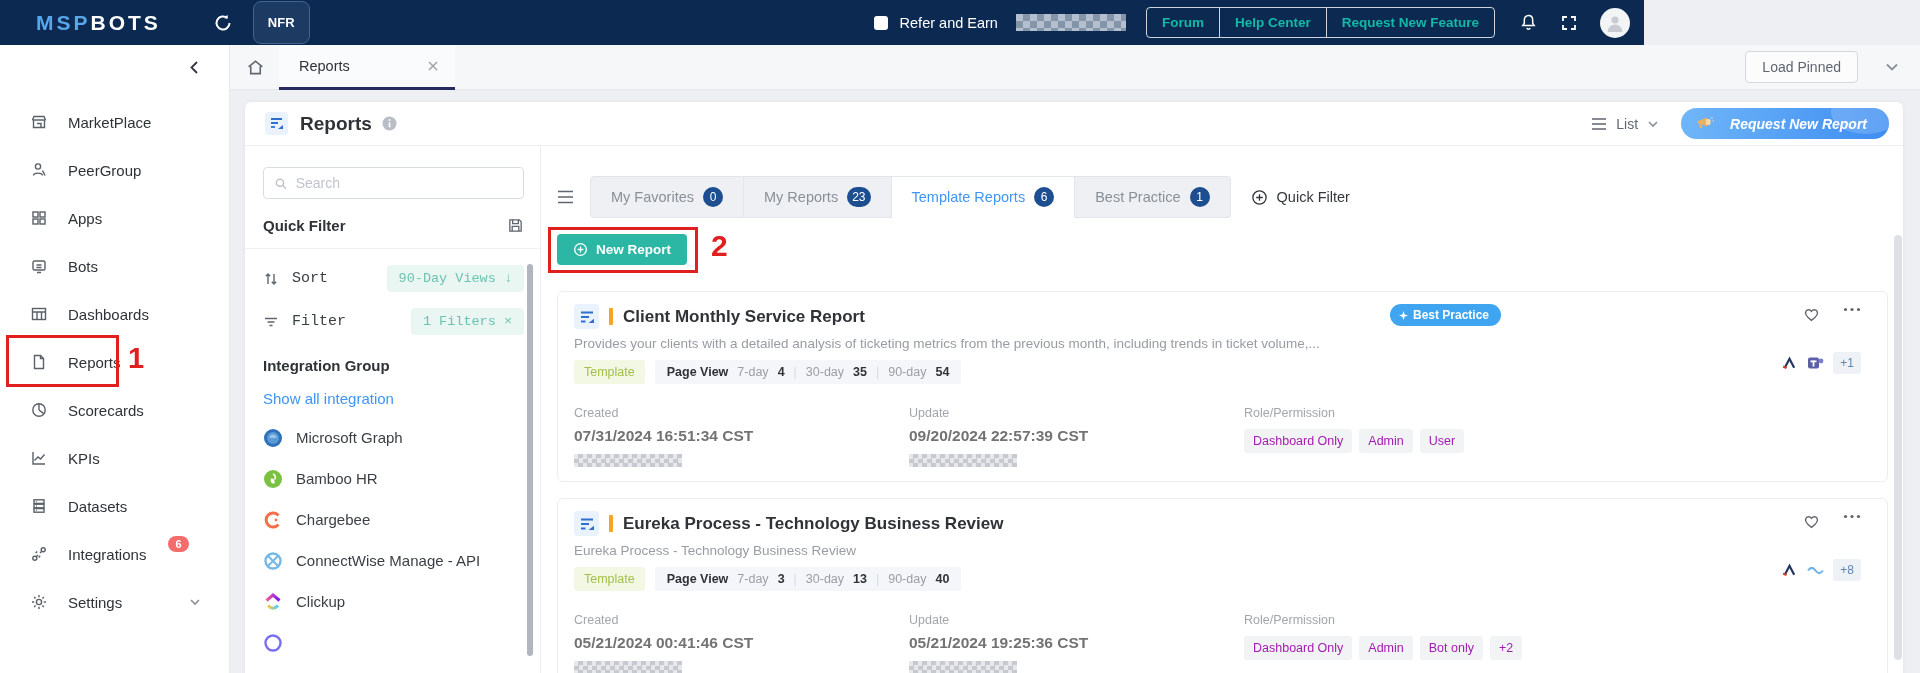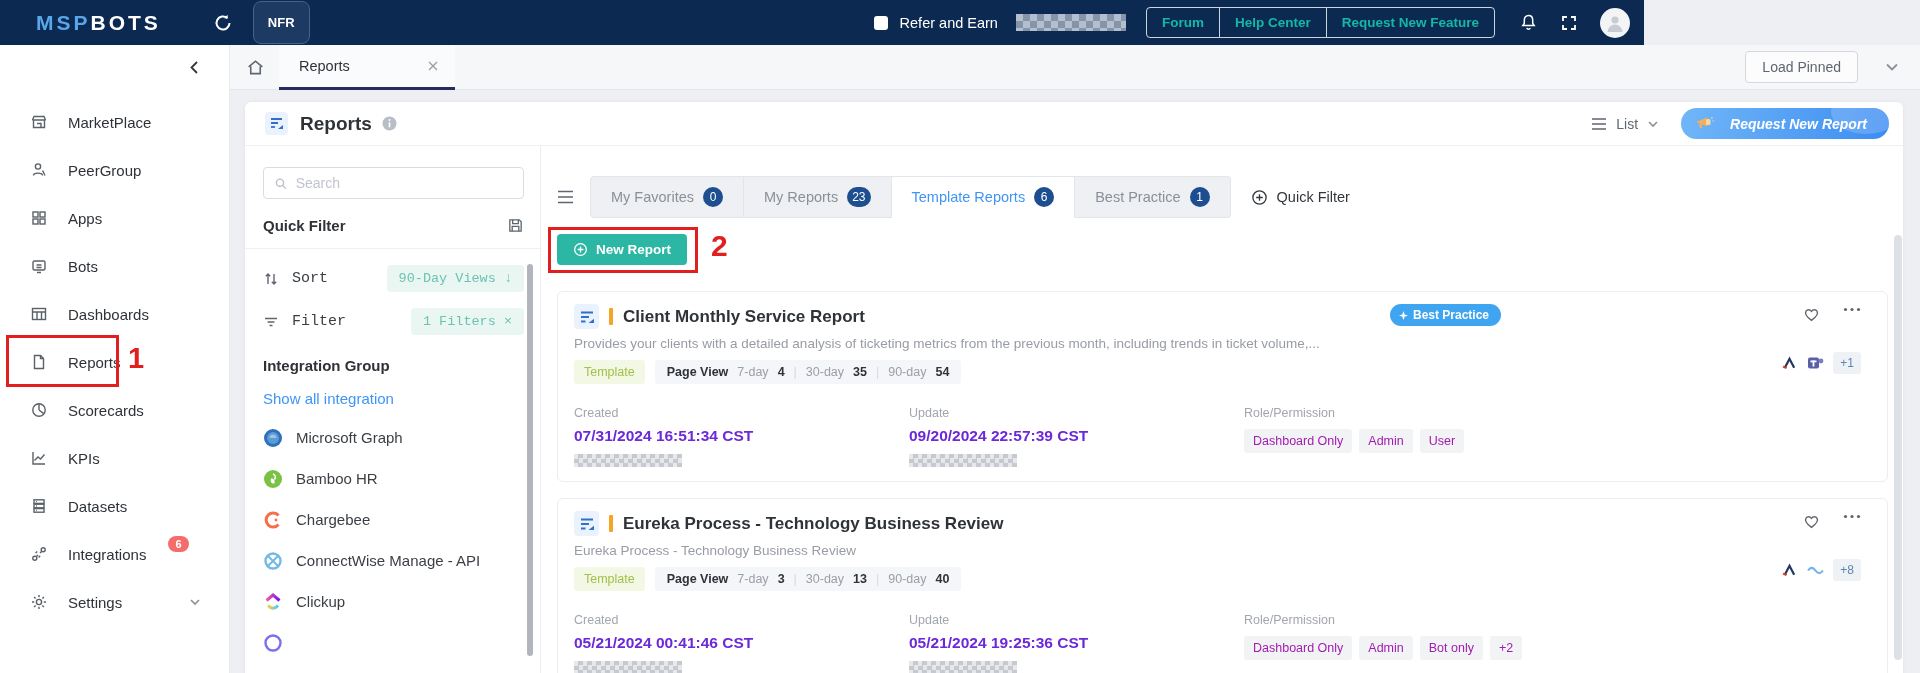--- a/index.html
+++ b/index.html
@@ -104,21 +104,21 @@
   .pv-group { background:#f4f6f9; border-radius:3px; display:flex; align-items:center; gap:9px; padding:5px 12px; }
   .pv-title { font-weight:bold; color:#2f3338; font-size:12.5px; }
   .pv-label { color:#9a9ea5; font-size:12.5px; }
   .pv-val { color:#2f3338; font-weight:bold; font-size:12.5px; }
   .pv-sep { color:#d6dae0; font-size:12.5px; }
   .rc-ints { position:absolute; right:26px; top:60px; display:flex; align-items:center; gap:9px; }
   .more-chip { background:#eef1f5; color:#5c87b2; font-size:12px; padding:4px 7px; border-radius:3px; }
   .rc-meta { margin-top:22px; display:flex; }
   .meta-col { width:335px; }
   .meta-label { font-size:12.5px; color:#a2a6ad; }
-  .meta-value { margin-top:7px; font-size:15.5px; color:#6d28d9; font-weight:bold; }
+  .meta-value { margin-top:7px; font-size:15.5px; color:#737373; font-weight:bold; }
   .redacted { margin-top:9px; width:108px; height:13px; background:repeating-conic-gradient(#c6cad0 0% 25%, #e6e8eb 0% 50%) 0 0/9px 9px; }
   .role-chips { margin-top:9px; display:flex; gap:7px; }
   .role-chip { background:#f2f3f5; color:#a21caf; font-size:12.5px; padding:5px 9px; border-radius:3px; }
 
   .main-scrollbar { position:absolute; left:1894px; top:235px; width:8px; height:425px; background:#dde1e6; border-radius:4px; z-index:40; }
 </style>
 </head>
 <body>
 
 <div class="topbar">

